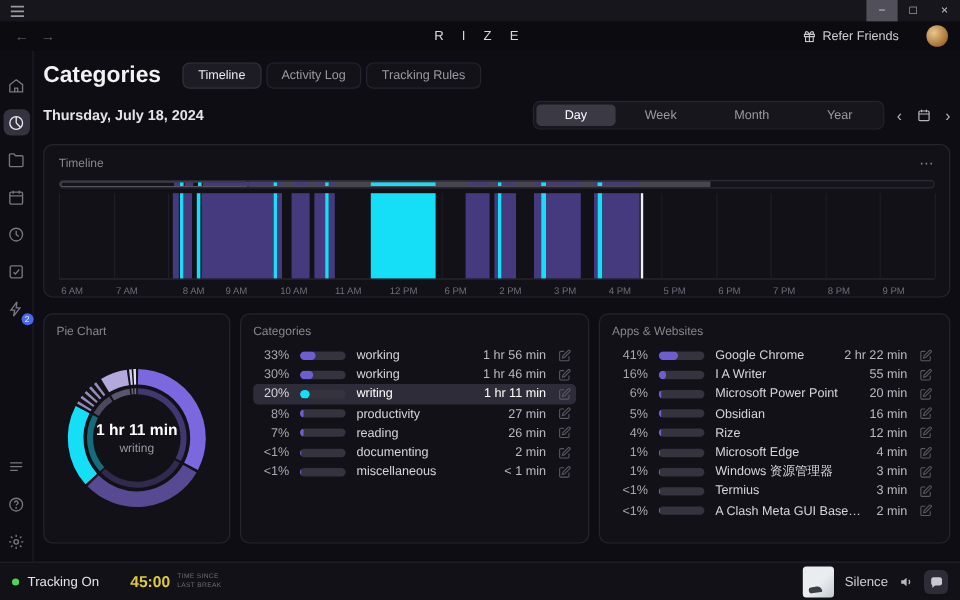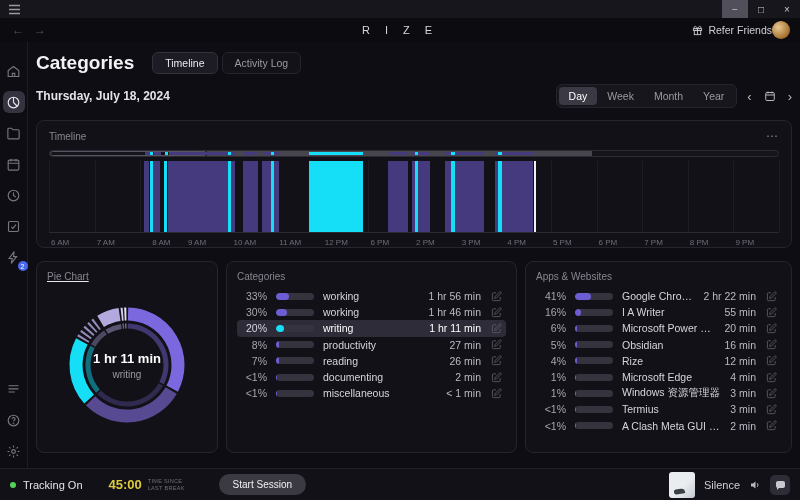--- a/index.html
+++ b/index.html
@@ -9,21 +9,21 @@
 
   
   .titlebar { height:18px; background:#17161d; display:flex; align-items:center; justify-content:space-between; flex:0 0 auto; }
   .tb-left { display:flex; align-items:center; padding-left:8px; }
   .win-controls { display:flex; height:18px; }
   .win-btn { width:26px; height:18px; display:flex; align-items:center; justify-content:center; color:#c9c9cf; font-size:10px; cursor:default; }
   .win-btn.min { background:#51505a; }
   .navbar { height:24px; background:#0c0b10; display:flex; align-items:center; position:relative; flex:0 0 auto; }
   .nav-arrows { display:flex; gap:10px; padding-left:12px; color:#55545e; font-size:12px; }
   .app-title { position:absolute; left:0; right:0; text-align:center; letter-spacing:6px; font-size:11px; color:#d8d8dc; }
-  .nav-right { margin-left:auto; display:flex; align-items:center; gap:0; padding-right:10px; z-index:1; }
+  .nav-right { margin-left:auto; display:flex; align-items:center; gap:23px; padding-right:10px; z-index:1; }
   .refer { display:flex; align-items:center; gap:5px; color:#cfced6; font-size:10.5px; }
   .avatar { width:18px; height:18px; border-radius:50%; background:radial-gradient(circle at 35% 35%, #e8c78f, #a5702f 70%, #6e4a1e); }
 
   
   .shell { flex:1 1 auto; display:flex; min-height:0; }
   .sidebar { width:28px; background:#0e0d13; border-right:1px solid #1e1d26; display:flex; flex-direction:column; align-items:center; padding:18px 0 6px; gap:9px; flex:0 0 auto; }
   .side-btn { width:22px; height:22px; border-radius:6px; display:flex; align-items:center; justify-content:center; color:#78777f; position:relative; cursor:default; background:transparent; border:none; }
   .side-btn.active { background:#34333f; color:#e8e8ec; }
   .side-spacer { flex:1 1 auto; }
   .badge { position:absolute; right:-3px; bottom:-3px; width:10px; height:10px; border-radius:50%; background:#4a67f0; color:#fff; font-size:7px; display:flex; align-items:center; justify-content:center; }
@@ -33,21 +33,21 @@
   .page-head { display:flex; align-items:center; gap:18px; margin:2px 0 10px 0; }
   .page-title { font-size:19px; font-weight:bold; color:#f2f2f5; }
   .tabs { display:flex; gap:4px; }
   .tab { padding:4px 12px; font-size:10.5px; color:#9a99a2; background:#131219; border:1px solid #242330; border-radius:6px; cursor:default; }
   .tab.active { background:#1d1c25; color:#e8e8ec; border-color:#32313c; }
 
   .date-row { display:flex; align-items:center; margin:0 0 12px 0; }
   .date-label { font-size:12px; font-weight:bold; color:#e4e4e8; }
   .date-controls { margin-left:auto; display:flex; align-items:center; gap:10px; }
   .range-group { display:flex; background:#17161d; border:1px solid #242330; border-radius:6px; padding:2px; }
-  .range-btn { padding:3px 10px; font-size:10.5px; color:#9a99a2; border-radius:4px; background:transparent; border:none; cursor:default; }
+  .range-btn { padding:3px 24px; font-size:10.5px; color:#9a99a2; border-radius:4px; background:transparent; border:none; cursor:default; }
   .range-btn.active { background:#3a3944; color:#fff; }
   .nav-icons { display:flex; align-items:center; gap:12px; color:#b9b8c0; font-size:13px; }
 
   .panel { background:#121118; border:1px solid #26252e; border-radius:8px; }
   .panel-title { font-size:10px; color:#87868f; }
 
   
   .timeline-panel { padding:8px 12px 6px; height:128px; }
   .tl-head { display:flex; align-items:center; justify-content:space-between; }
   .tl-menu { color:#87868f; font-size:12px; letter-spacing:1px; cursor:default; }
@@ -57,21 +57,21 @@
   .mm-seg { position:absolute; top:1px; bottom:1px; }
   .tl-chart { position:relative; height:72px; margin-top:4px; border-bottom:1px solid #2a2933; }
   .gridline { position:absolute; top:0; bottom:0; width:1px; background:#1e1d26; }
   .tl-seg { position:absolute; top:0; bottom:0; }
   .tl-marker { position:absolute; top:0; bottom:0; width:2px; background:#f0f0f2; }
   .tl-hours { position:relative; height:14px; margin-top:3px; }
   .tl-hour { position:absolute; top:2px; font-size:8px; color:#6e6d78; white-space:nowrap; }
 
   
   .bottom-grid { display:flex; gap:8px; margin-top:13px; }
-  .pie-panel { width:182px; height:192px; padding:8px 10px; position:relative; flex:0 0 auto;text-decoration:underline; }
+  .pie-panel { width:156px; height:192px; padding:8px 10px; position:relative; flex:0 0 auto; }
   .pie-wrap { position:absolute; left:50%; top:54%; transform:translate(-50%,-50%); }
   .pie-center { position:absolute; left:50%; top:50%; transform:translate(-50%,-50%); text-align:center; }
   .pie-center .v { font-size:13px; font-weight:bold; color:#fff; white-space:nowrap; }
   .pie-center .l { font-size:10px; color:#9a99a2; margin-top:3px; }
 
   .list-panel { height:192px; padding:8px 10px; flex:1 1 auto; min-width:0; }
   .cats-panel { flex:0 0 291px; }
   .rows { margin-top:6px; }
   .row { display:flex; align-items:center; height:16.2px; gap:9px; padding:0 4px; border-radius:4px; }
   .row.hl { background:#2d2c38; }
@@ -226,20 +226,21 @@
           </span>
       </button>
     </aside>
 
     <main>
       <div class="page-head">
         <h1 class="page-title">Categories</h1>
         <div class="tabs">
           <button class="tab active">Timeline</button>
           <button class="tab">Activity Log</button>
+          <button class="tab">Tracking Rules</button>
         </div>
       </div>
 
       <div class="date-row">
         <div class="date-label">Thursday, July 18, 2024</div>
         <div class="date-controls">
           <div class="range-group">
             <button class="range-btn active">Day</button>
             <button class="range-btn">Week</button>
             <button class="range-btn">Month</button>
@@ -618,21 +619,20 @@
     </main>
   </div>
 
   <footer>
     <span class="dot"></span>
     <span class="tracking-label">Tracking On</span>
     <span class="timer">45:00</span>
     <span class="timer-caption">
       <span>TIME SINCE</span><br><span>LAST BREAK</span>
     </span>
-    <button class="start-btn">Start Session</button>
     <div class="footer-right">
       <span class="thumb"></span>
       <span class="ambient">Silence</span>
       <span class="speaker">
         <svg width="12" height="12" viewBox="0 0 24 24" fill="none" stroke="currentColor" stroke-width="2">
             <path d="M4 9v6h4l5 4V5L8 9z" fill="currentColor" stroke="none"></path>
             <path d="M16.5 8.5a5 5 0 0 1 0 7"></path>
           </svg>
       </span>
       <span class="chat-bubble">

